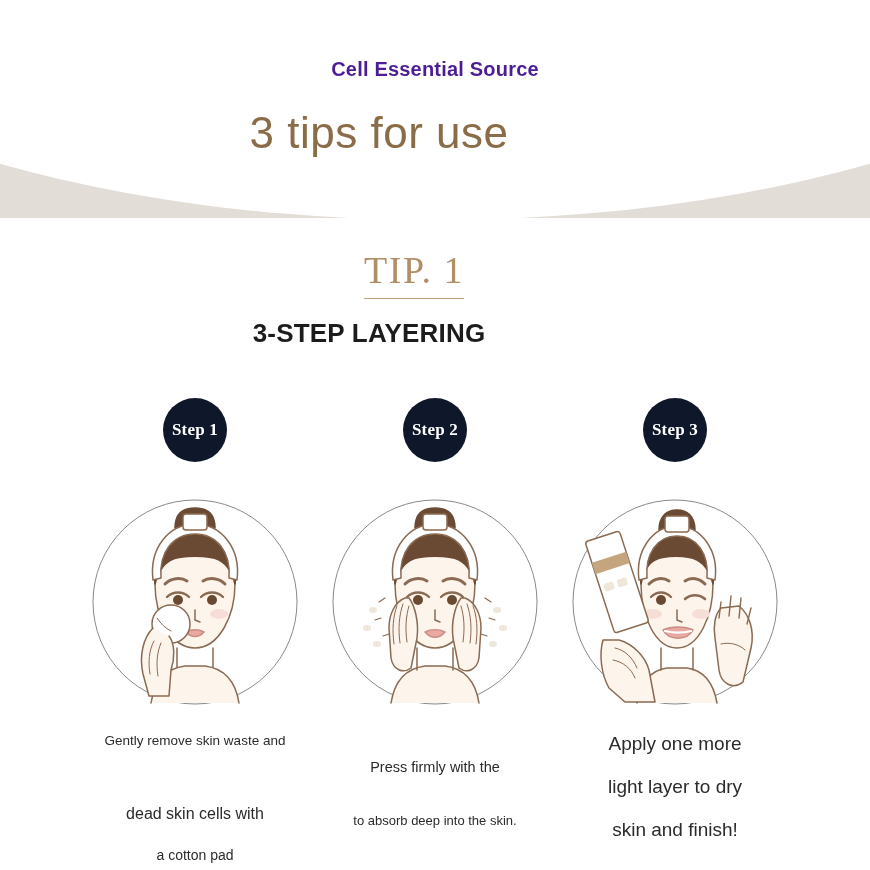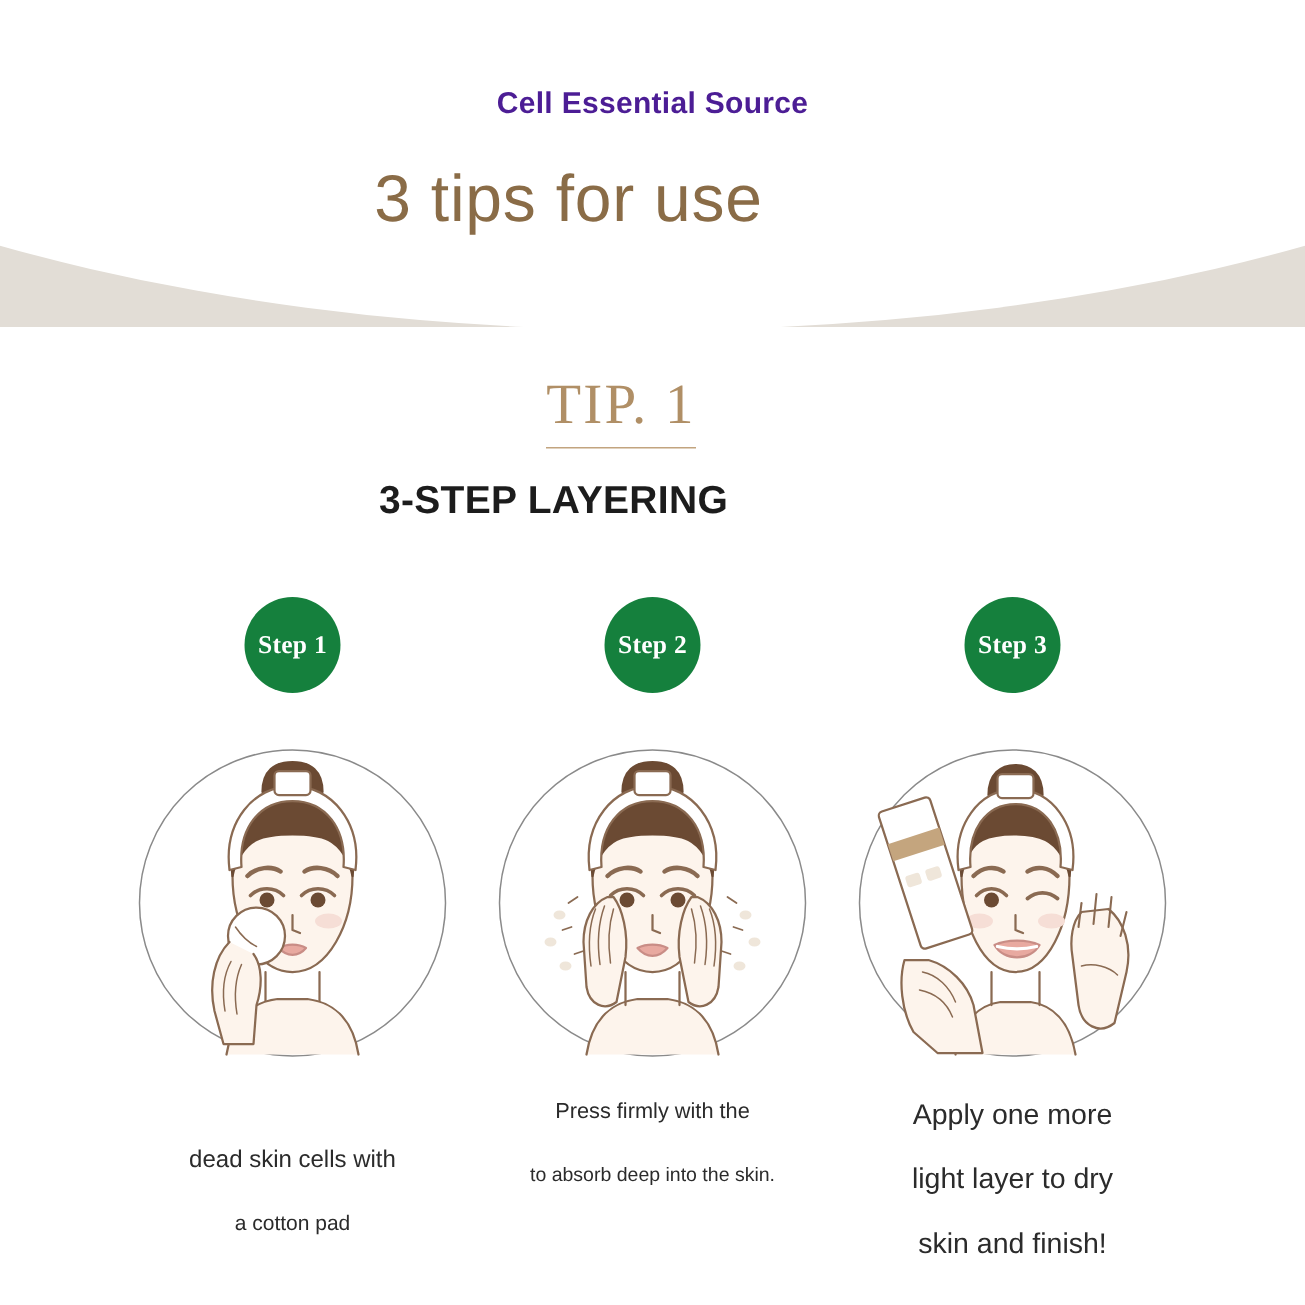--- a/index.html
+++ b/index.html
@@ -96,21 +96,21 @@
   .step {
     width: 240px;
     display: flex;
     flex-direction: column;
     align-items: center;
   }
   .step-badge {
     width: 64px;
     height: 64px;
     border-radius: 50%;
-    background: #15803d;
+    background: #0f172a;
     color: #ffffff;
     display: flex;
     align-items: center;
     justify-content: center;
     font-family: "Liberation Serif", serif;
     font-size: 17px;
     font-weight: 700;
     letter-spacing: .2px;
   }
   .step-figure {
@@ -124,23 +124,23 @@
     color: #2b2b2b;
   }
   .step-caption div { line-height: 1.0; }
   .cap-l1 { margin-bottom: 0; }
 
   
   .step-1 .cap-l1 { font-size: 13.5px; padding-bottom: 26px; }
   .step-1 .cap-l2 { font-size: 16px;   padding-bottom: 26px; margin-top: 32px; }
   .step-1 .cap-l3 { font-size: 14px; }
 
-  .step-2 .cap-l1 { font-size: 14.5px; padding-bottom: 27px; }
+  .step-2 .cap-l1 { font-size: 14.5px; padding-bottom: 27px; margin-top: 26px; }
   .step-2 .cap-l2 { font-size: 16px;   padding-bottom: 27px; }
-  .step-2 .cap-l3 { font-size: 13px; }
+  .step-2 .cap-l3 { font-size: 13px; margin-top: 12px; }
 
   .step-3 .cap-l1 { font-size: 19px; padding-bottom: 24px; }
   .step-3 .cap-l2 { font-size: 19px; padding-bottom: 24px; }
   .step-3 .cap-l3 { font-size: 19px; }
 </style>
 </head>
 <body>
 
 <div class="banner">
   <div class="banner-arch"></div>
@@ -196,20 +196,21 @@
         <circle cx="80" cy="126" r="19" fill="#ffffff" stroke="#8a6a52"></circle>
         <path d="M66 120 C70 126 74 130 80 133" stroke-width="1"></path>
 
         <path d="M62 130 C52 140 48 158 52 176 L58 198 L78 198 L80 172 C84 160 84 146 78 138" fill="#fdf4ec"></path>
         <path d="M63 143 C58 152 57 164 59 176" stroke-width="1"></path>
         <path d="M70 145 C66 154 65 166 67 178" stroke-width="1"></path>
       </g>
     </svg>
 
     <div class="step-caption">
+      <div class="cap-l1">Gently remove skin waste and</div>
       <div class="cap-l2">dead skin cells with</div>
       <div class="cap-l3">a cotton pad</div>
     </div>
   </div>
 
   <div class="step step-2">
     <div class="step-badge">Step 2</div>
 
     <svg class="step-figure" viewBox="0 0 208 208">
       <circle cx="104" cy="104" r="102" fill="#ffffff" stroke="#8a8a8a" stroke-width="1"></circle>

